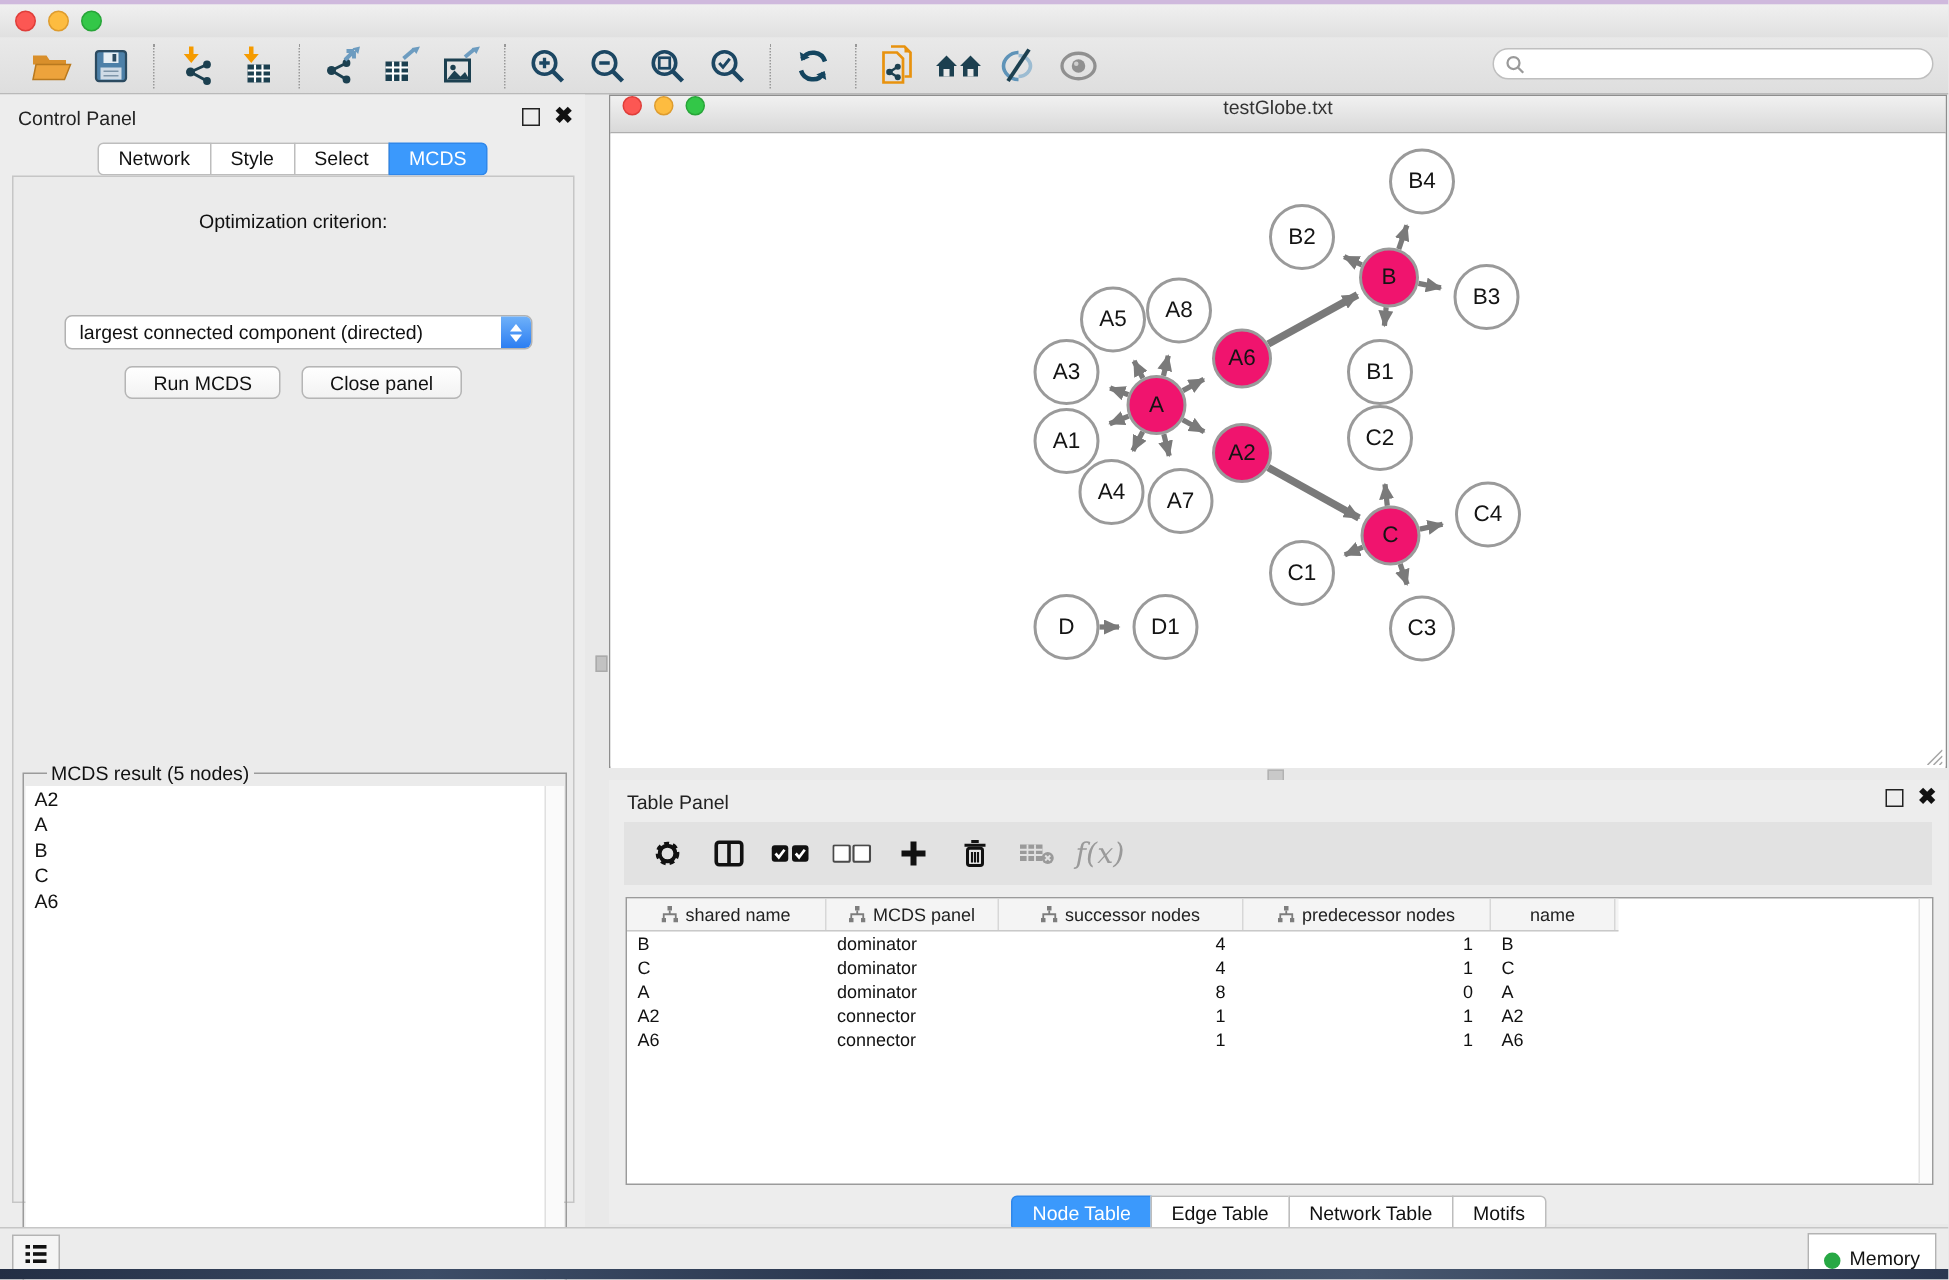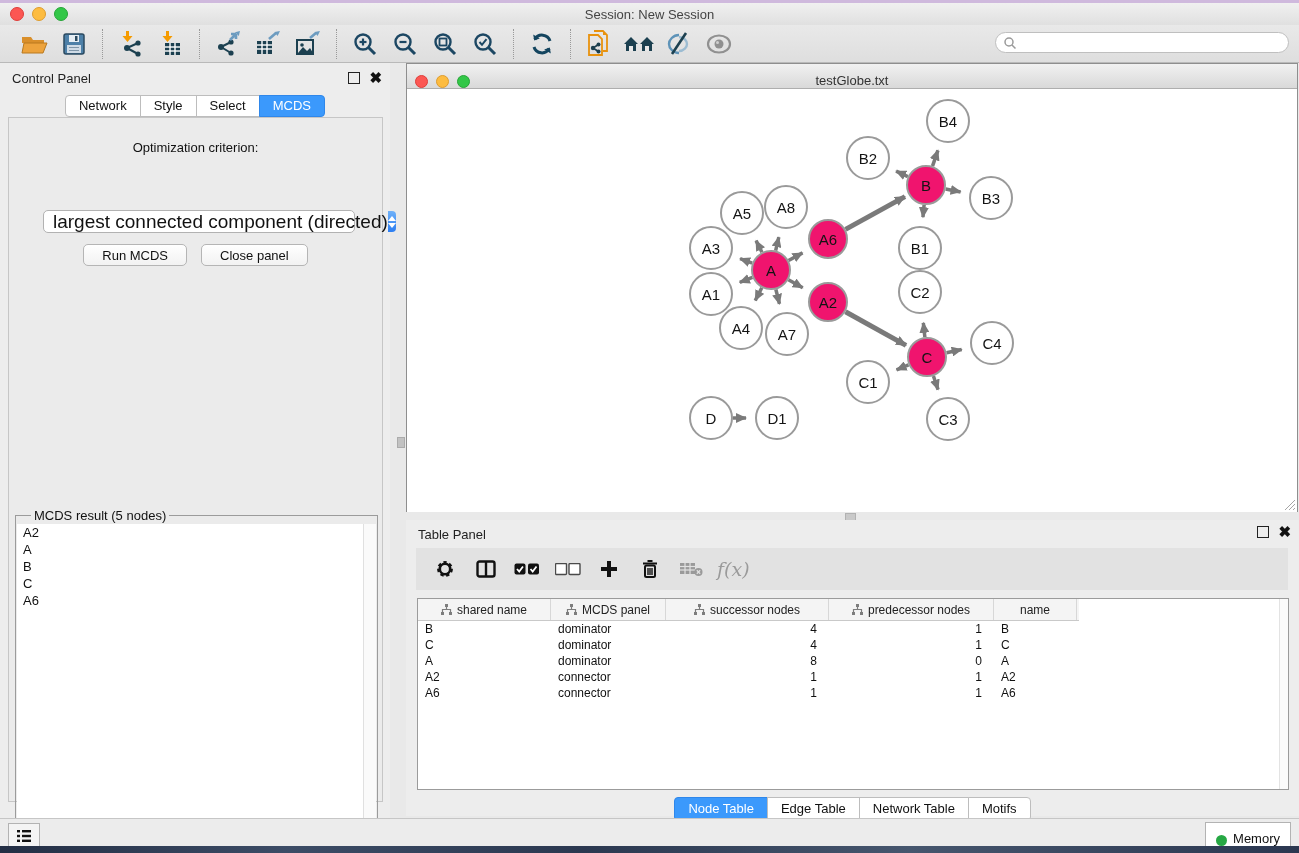--- a/index.html
+++ b/index.html
@@ -41,39 +41,39 @@
   .tabbtn{height:20px;line-height:20px;padding:0 13px;font-size:13px;background:#fff;
     border:1px solid #bdbdbd;margin-left:-1px;color:#111;}
   .tabbtn.first{border-radius:4px 0 0 4px;margin-left:0;}
   .tabbtn.last{border-radius:0 4px 4px 0;}
   .tabbtn.sel{background:#3b99fc;border-color:#2f87ea;color:#fff;}
   .cp-body{position:absolute;left:8px;top:54px;width:373px;height:683px;background:#ebebeb;
     border:1px solid #c6c6c6;}
   .opt-label{text-align:center;margin-top:22px;font-size:13px;color:#111;}
   .combo{position:absolute;left:34px;top:92px;width:312px;height:23px;background:#fff;
     border:1px solid #b2b2b2;border-radius:5px;display:flex;align-items:center;box-sizing:border-box;}
-  .combo .cval{flex:1;padding-left:9px;font-size:19px;color:#111;white-space:nowrap;}
+  .combo .cval{flex:1;padding-left:9px;font-size:13px;color:#111;white-space:nowrap;}
   .combo .spin{width:20px;height:21px;border-radius:0 4px 4px 0;background:linear-gradient(#6fb1f9,#2c7ef2);
     display:flex;flex-direction:column;align-items:center;justify-content:center;gap:2px;}
   .combo .spin .up{width:0;height:0;border-left:4px solid transparent;border-right:4px solid transparent;border-bottom:5px solid #fff;}
   .combo .spin .dn{width:0;height:0;border-left:4px solid transparent;border-right:4px solid transparent;border-top:5px solid #fff;}
   .cp-buttons{position:absolute;left:0;top:126px;width:100%;display:flex;justify-content:center;gap:14px;}
   .pushbtn{height:22px;padding:0 18px;background:linear-gradient(#ffffff,#f2f2f2);border:1px solid #b5b5b5;
     border-radius:5px;font-size:13px;color:#111;font-family:"Liberation Sans",sans-serif;}
   .mcds-box{position:absolute;left:6px;top:390px;width:359px;height:344px;border:1px solid #9b9b9b;margin:0;padding:1px;}
   .mcds-box legend{font-size:13px;color:#111;padding:0 3px;margin-left:14px;}
   .mcds-list{position:relative;width:100%;height:100%;background:#fff;box-sizing:border-box;
     font-size:13px;overflow:hidden;}
   .mcds-list .item{padding:1px 0 1px 6px;line-height:15px;color:#111;}
   .mcds-scroll{position:absolute;right:0;top:0;width:12px;height:100%;background:#fafafa;border-left:1px solid #e0e0e0;}
   
   .netwin{position:absolute;left:406px;top:63px;width:892px;height:449px;background:#fff;
     border:1px solid #8e8e8e;box-sizing:border-box;}
   .netwin .wtitle{position:relative;height:24px;background:linear-gradient(#f1f1f1,#d9d9d9);
-    border-bottom:1px solid #aeaeae;display:flex;align-items:flex-end;}
+    border-bottom:1px solid #aeaeae;display:flex;align-items:flex-start;}
   .netwin .wtitle .lights{margin-left:8px;}
   .netwin .wtitle .light{width:11px;height:11px;}
   .netwin .wtitle .title{position:absolute;left:0;right:0;text-align:center;font-size:13px;color:#333;}
   .netcanvas{position:relative;width:100%;height:423px;background:#fff;}
   .resize-grip{position:absolute;right:2px;bottom:2px;width:13px;height:13px;}
   
   .mini-thumb-v{position:absolute;left:397px;top:437px;width:6px;height:9px;background:#c2c2c2;border:1px solid #ababab;}
   .mini-thumb-h{position:absolute;left:845px;top:513px;width:9px;height:6px;background:#c9c9c9;border:1px solid #b2b2b2;}
   
   .table-panel{position:absolute;left:406px;top:520px;width:893px;height:296px;background:#ededed;}
@@ -107,21 +107,20 @@
 <body>
 
 <div class="desktop-top"></div>
 
 <div class="titlebar">
   <div class="lights">
     <span class="light red"></span>
     <span class="light yellow"></span>
     <span class="light green"></span>
   </div>
-  <div class="title">Session: New Session</div>
 </div>
 
 <div class="toolbar">
   <span class="tbicon">
     <svg width="28" height="26" viewBox="0 0 28 26">
         <path d="M2 6h9l2 3h11v3H2z" fill="#d98f2b"></path>
         <path d="M4 12h23l-4 10H2z" fill="#eda33c" stroke="#b9791f" stroke-width="1"></path>
       </svg>
   </span>
   <span class="tbicon">

